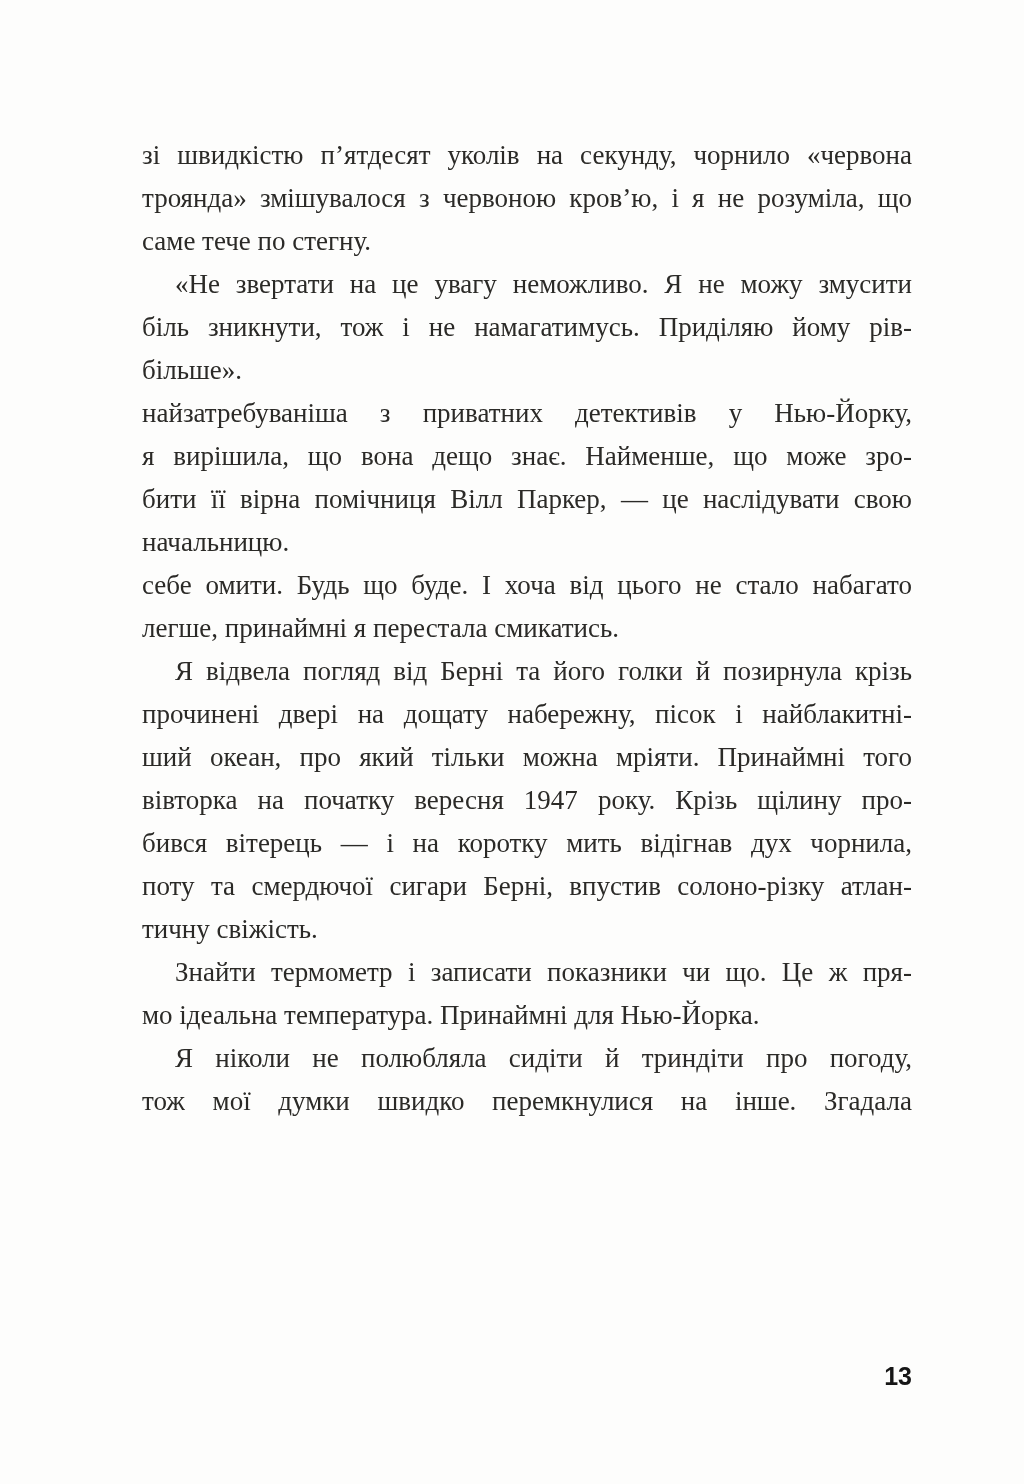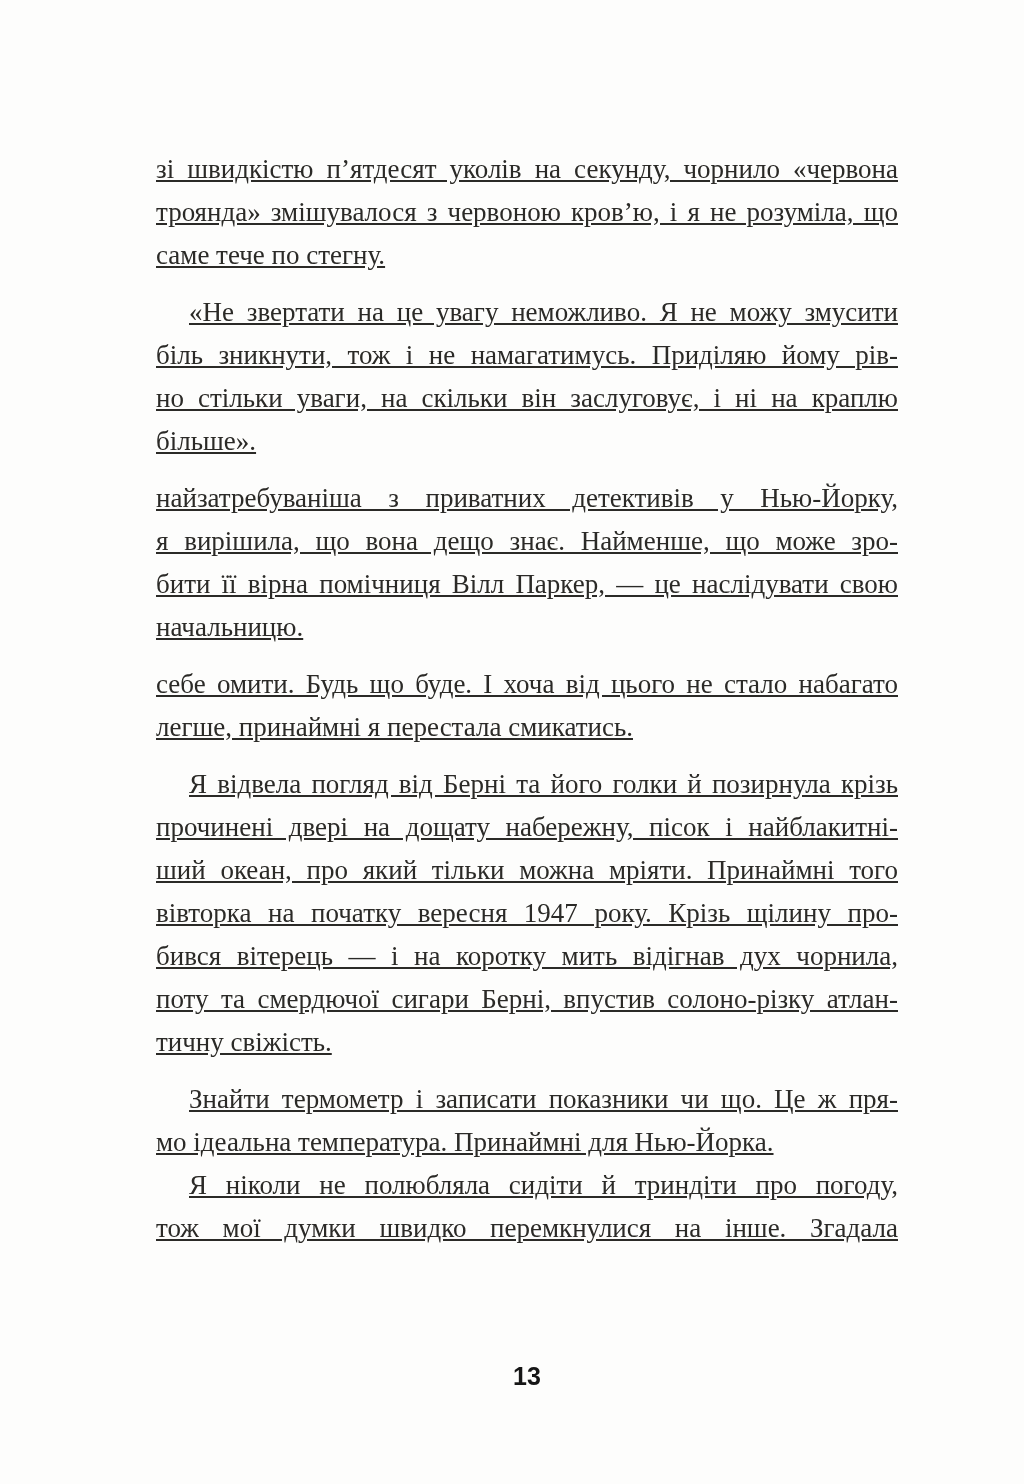--- a/index.html
+++ b/index.html
@@ -17,44 +17,43 @@
   .text-block {
     position: absolute;
     left: 142px;
     top: 134px;
     width: 770px;
     color: #2b2a27;
     font-family: "Liberation Serif", "DejaVu Serif", serif;
     font-size: 27px;
   }
   .paragraph {
-    margin: 14px;
+    margin: 0;
     padding: 0;
-    text-decoration: underline;
   }
   .line {
     height: 43px;
     line-height: 43px;
     text-align: justify;
     text-align-last: justify;
     white-space: normal;
   }
   .line.open {
     text-align: right;
     text-align-last: left;
   }
   .line.indent {
     text-indent: 33px;
   }
   .page-number {
     position: absolute;
     left: 142px;
     top: 1362px;
     width: 770px;
-    text-align: center;
+    text-align: right;
     font-family: "Liberation Sans", "DejaVu Sans", sans-serif;
     font-weight: bold;
     font-size: 25px;
     color: #161616;
   }
 </style>
 </head>
 <body>
 
 <div class="book-page">
@@ -63,21 +62,20 @@
     <div class="paragraph">
       <div class="line">зі швидкістю п’ятдесят уколів на секунду, чорнило «червона</div>
       <div class="line">троянда» змішувалося з червоною кров’ю, і я не розуміла, що</div>
       <div class="line open">саме тече по стегну.</div>
     </div>
 
 
     <div class="paragraph">
       <div class="line indent">«Не звертати на це увагу неможливо. Я не можу змусити</div>
       <div class="line">біль зникнути, тож і не намагатимусь. Приділяю йому рів-</div>
-      <div class="line">но стільки уваги, на скільки він заслуговує, і ні на краплю</div>
       <div class="line open">більше».</div>
     </div>
 
     <div class="paragraph">
       <div class="line">найзатребуваніша з приватних детективів у Нью-Йорку,</div>
       <div class="line">я вирішила, що вона дещо знає. Найменше, що може зро-</div>
       <div class="line">бити її вірна помічниця Вілл Паркер, — це наслідувати свою</div>
       <div class="line open">начальницю.</div>
     </div>
 

